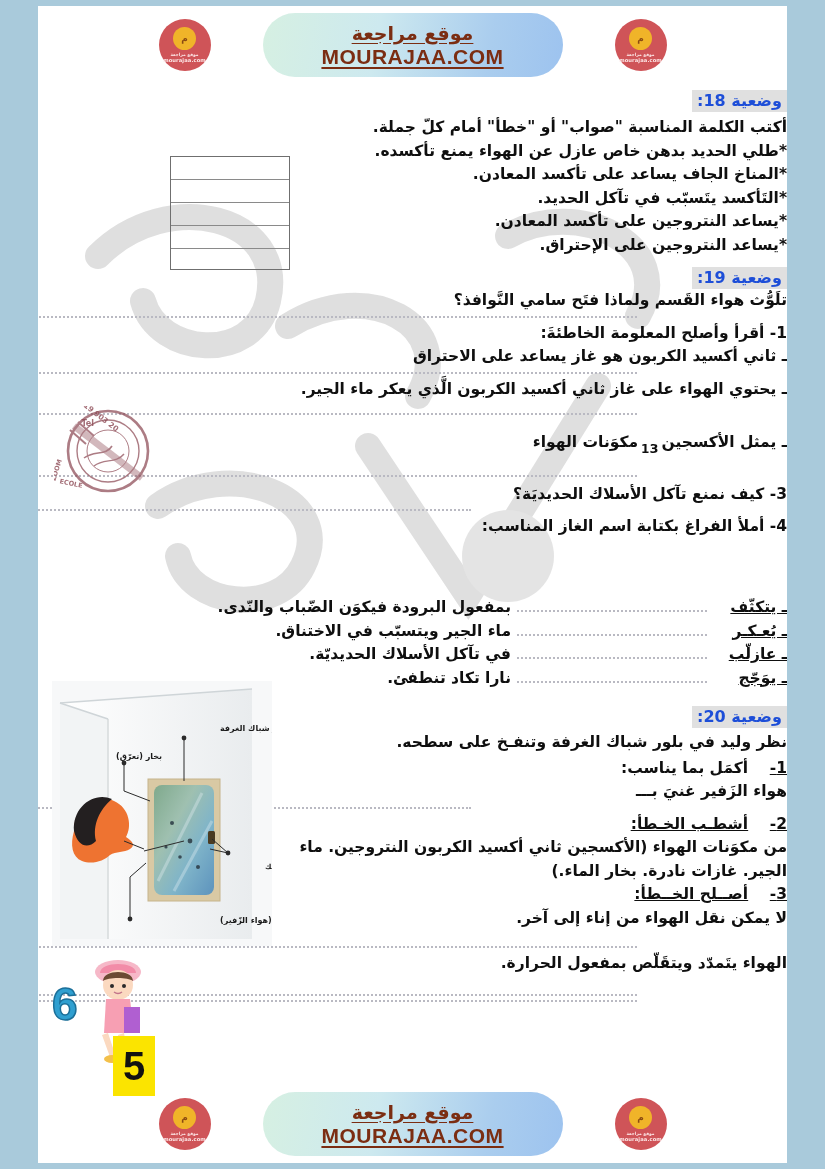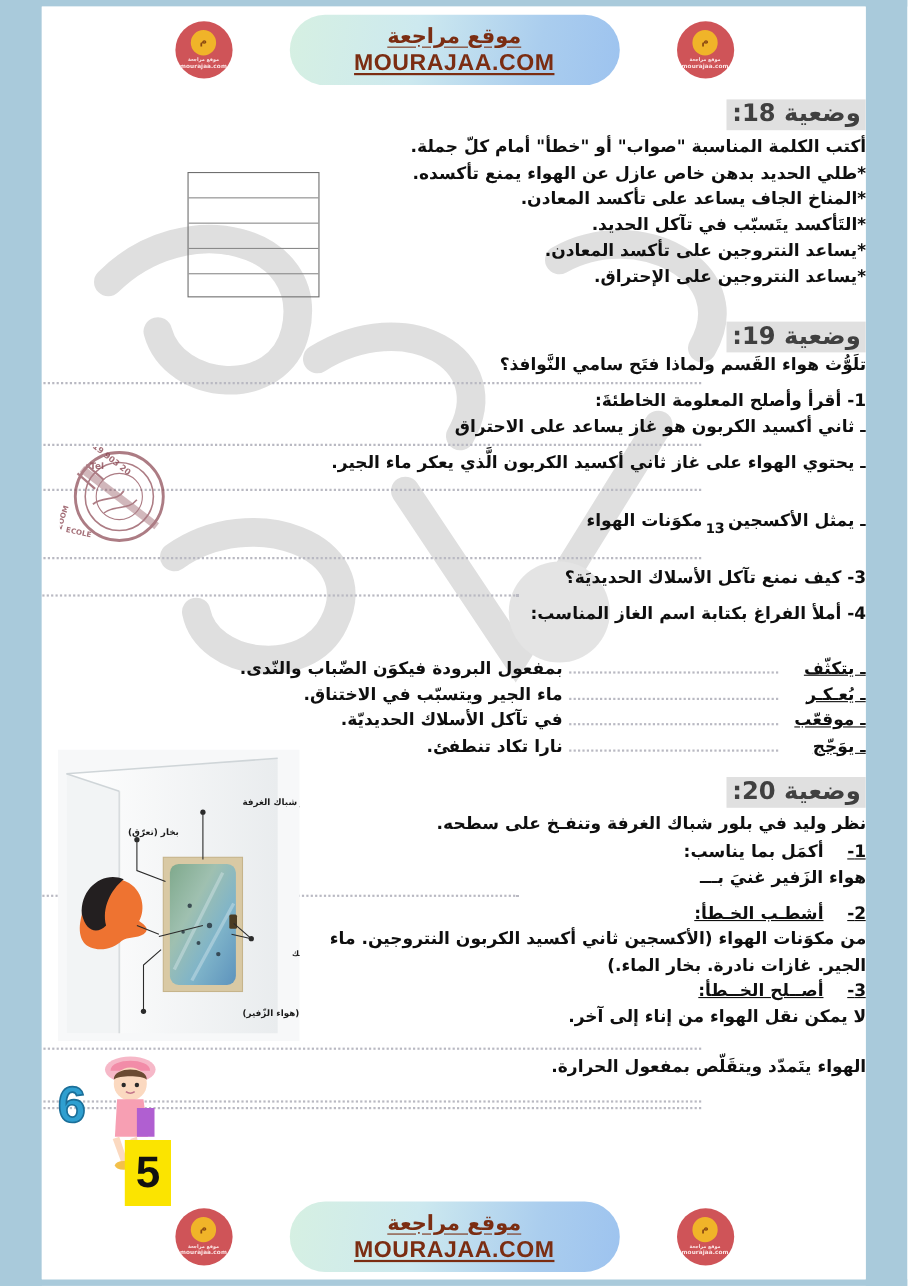--- a/index.html
+++ b/index.html
@@ -58,22 +58,22 @@
     position:absolute;left:0;top:120px;width:100%;height:640px;
     pointer-events:none;opacity:.9;
   }
 
   
   .content{position:absolute;left:0;right:0;top:78px;bottom:78px;}
 
   .blk{position:absolute;direction:rtl;text-align:right;}
 
   .qhead{
-    display:inline-block;background:#e0e0e0;color:#404040;
-    font-size:22px;font-weight:bold;padding:1px 5px 2px 5px;
+    display:inline-block;background:#e0e0e0;color:#1d4ed8;
+    font-size:16px;font-weight:bold;padding:1px 5px 2px 5px;
     font-family:"DejaVu Sans",sans-serif;
   }
 
   .ln{
     font-size:15.5px;font-weight:bold;color:#0f0f0f;line-height:1.52;
     font-family:"DejaVu Sans",sans-serif;white-space:nowrap;
   }
 
   .dots{
     border-bottom:2px dotted #b9b9c2;height:0;margin:3px 0 4px 0;
@@ -173,21 +173,21 @@
       </div>
 
       <div class="tbl" style="left:132px;top:72px;width:118px;height:112px;">
         <div class="row" style="height:22px;"></div>
         <div class="row" style="height:22px;"></div>
         <div class="row" style="height:22px;"></div>
         <div class="row" style="height:22px;"></div>
         <div class="row" style="height:21px;"></div>
       </div>
 
-      <div class="blk" style="right:0;top:208px;width:752px;">
+      <div class="blk" style="right:0;top:183px;width:752px;">
         <div class="qhead">وضعية 19:</div>
 
         <div class="ln">تلَوُّث هواء القَسم ولماذا فتَح سامي النَّوافذ؟</div>
         <div class="dots w80"></div>
 
         <div class="ln">1- أقرأ وأصلح المعلومة الخاطئةَ:</div>
         <div class="ln">ـ ثاني أكسيد الكربون هو غاز يساعد على الاحتراق</div>
         <div class="dots w80"></div>
 
         <div class="ln">ـ يحتوي الهواء على غاز ثاني أكسيد الكربون الَّذي يعكر ماء الجير.</div>
@@ -209,21 +209,21 @@
           <span class="ln" style="min-width:74px;text-decoration:underline;">ـ يتكثّف</span>
           <span style="flex:0 0 190px;border-bottom:2px dotted #b9b9c2;height:14px;"></span>
           <span class="ln">بمفعول البرودة فيكوَن الضّباب والنّدى.</span>
         </div>
         <div style="display:flex;align-items:baseline;gap:6px;">
           <span class="ln" style="min-width:74px;text-decoration:underline;">ـ يُعـكـر</span>
           <span style="flex:0 0 190px;border-bottom:2px dotted #b9b9c2;height:14px;"></span>
           <span class="ln">ماء الجير ويتسبّب في الاختناق.</span>
         </div>
         <div style="display:flex;align-items:baseline;gap:6px;">
-          <span class="ln" style="min-width:74px;text-decoration:underline;">ـ موقعّب</span>
+          <span class="ln" style="min-width:74px;text-decoration:underline;">ـ عازلّب</span>
           <span style="flex:0 0 190px;border-bottom:2px dotted #b9b9c2;height:14px;"></span>
           <span class="ln">في تآكل الأسلاك الحديديّة.</span>
         </div>
         <div style="display:flex;align-items:baseline;gap:6px;">
           <span class="ln" style="min-width:74px;text-decoration:underline;">ـ يوَجّج</span>
           <span style="flex:0 0 190px;border-bottom:2px dotted #b9b9c2;height:14px;"></span>
           <span class="ln">نارا تكاد تنطفئ.</span>
         </div>
       </div>
 

